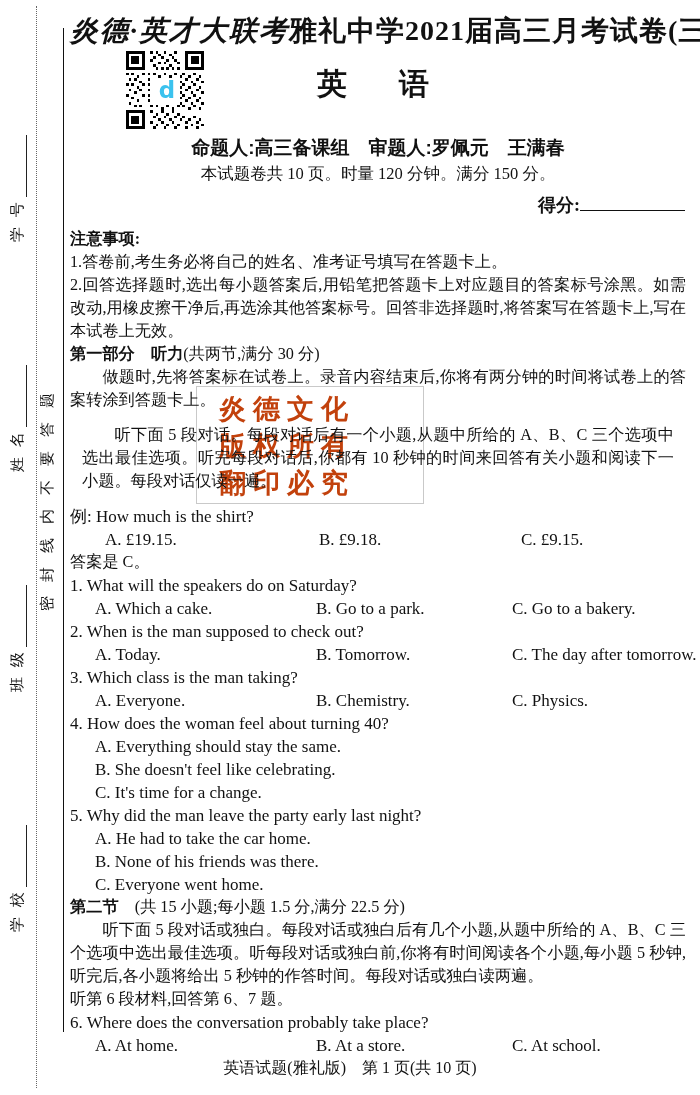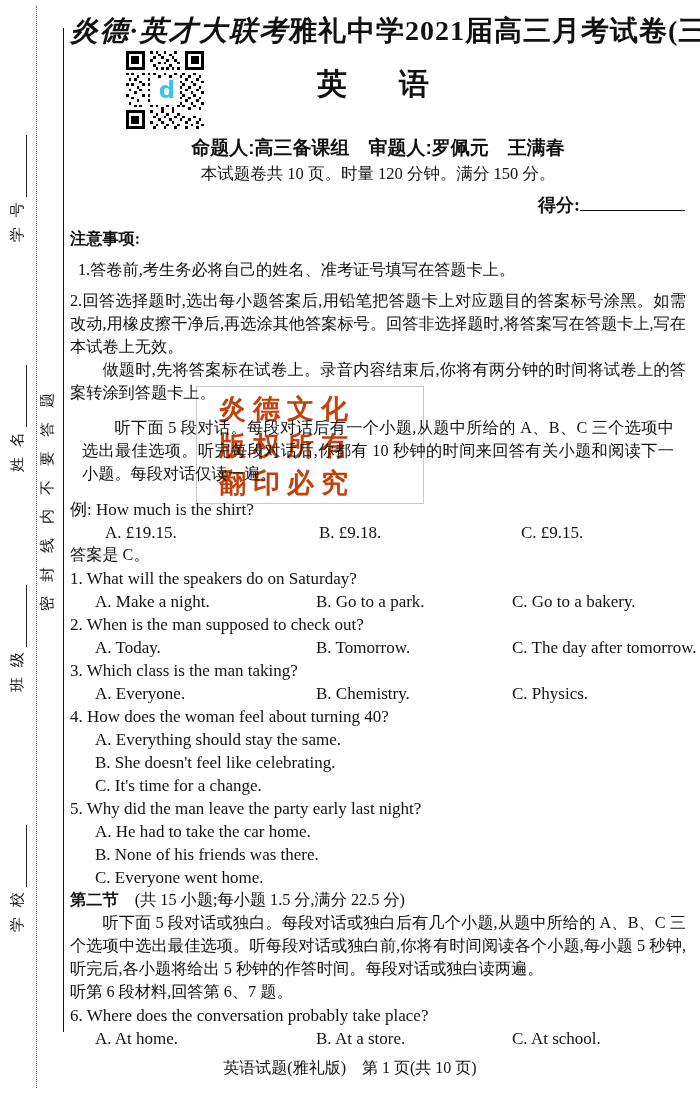--- a/index.html
+++ b/index.html
@@ -100,38 +100,39 @@
   <div class="hdr setters">命题人:高三备课组　审题人:罗佩元　王满春</div>
   <div class="hdr pinfo">本试题卷共 10 页。时量 120 分钟。满分 150 分。</div>
 
   <div class="score">
     <span class="b">得分:</span><span class="scoreline"></span>
   </div>
 
   <div class="content">
 
     <div class="row b">注意事项:</div>
-    <p style="margin:8px">1.答卷前,考生务必将自己的姓名、准考证号填写在答题卡上。</p>
+    <p style="margin:0">1.答卷前,考生务必将自己的姓名、准考证号填写在答题卡上。</p>
     <p style="margin:0">2.回答选择题时,选出每小题答案后,用铅笔把答题卡上对应题目的答案标号涂黑。如需改动,用橡皮擦干净后,再选涂其他答案标号。回答非选择题时,将答案写在答题卡上,写在本试卷上无效。</p>
 
+    <div class="row"><span class="b">第一部分　听力</span><span class="kai">(共两节,满分 30 分)</span></div>
     <p class="ind" style="margin:0">做题时,先将答案标在试卷上。录音内容结束后,你将有两分钟的时间将试卷上的答案转涂到答题卡上。</p>
 
     <p class="ind" style="margin:12px">听下面 5 段对话。每段对话后有一个小题,从题中所给的 A、B、C 三个选项中选出最佳选项。听完每段对话后,你都有 10 秒钟的时间来回答有关小题和阅读下一小题。每段对话仅读一遍。</p>
 
     <div class="row en">例: How much is the shirt?</div>
     <div class="opts ex">
       <span>A.  £19.15.</span>
       <span>B.  £9.18.</span>
       <span>C.  £9.15.</span>
     </div>
     <div class="row">答案是 C。</div>
 
     <div class="row en">1. What will the speakers do on Saturday?</div>
     <div class="opts">
-      <span>A. Make a night.</span>
+      <span>A. Which a cake.</span>
       <span>B. Go to a park.</span>
       <span>C. Go to a bakery.</span>
     </div>
 
     <div class="row en">2. When is the man supposed to check out?</div>
     <div class="opts">
       <span>A. Today.</span>
       <span>B. Tomorrow.</span>
       <span>C. The day after tomorrow.</span>
     </div>

